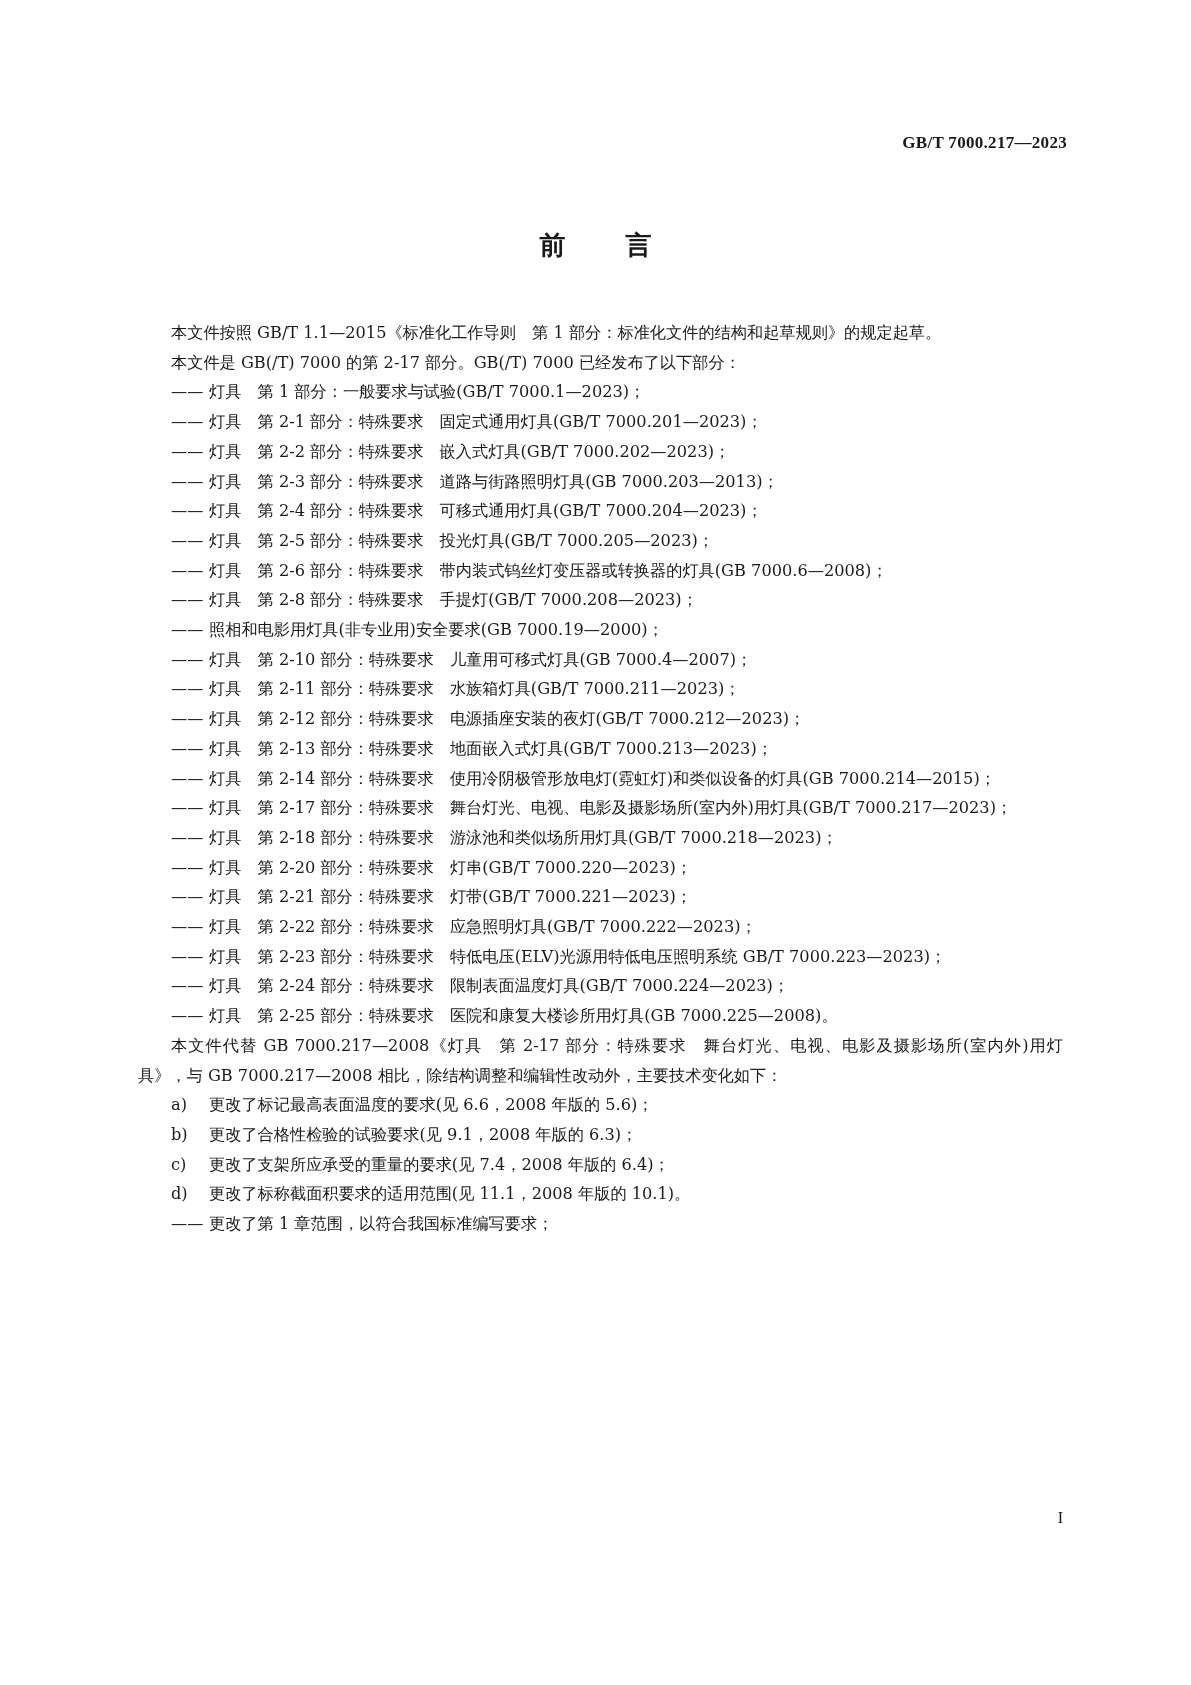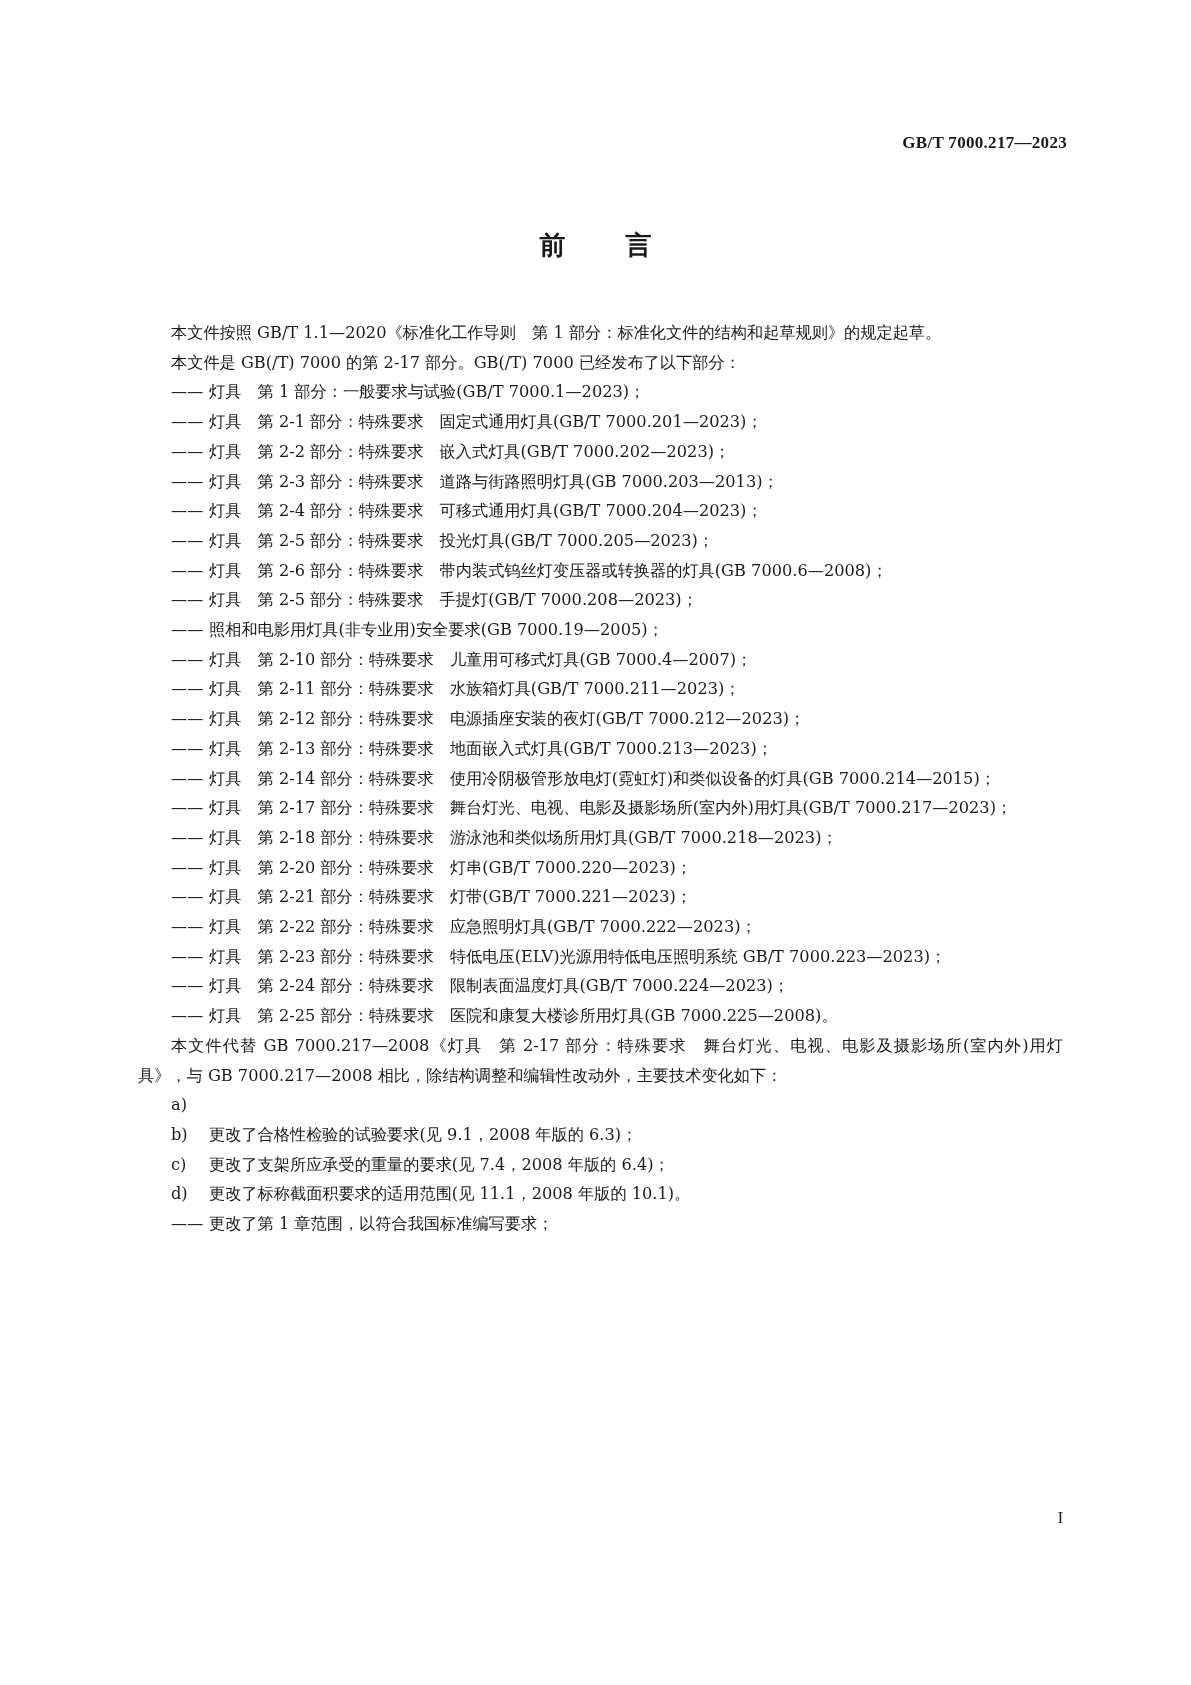--- a/index.html
+++ b/index.html
@@ -24,21 +24,21 @@
 <body>
 
 <div class="std-number">
   <span>GB/T</span>
   <span class="num">7000.217—2023</span>
 </div>
 
 <div class="title">前言</div>
 
 <div class="content">
-  <p class="para">本文件按照 GB/T 1.1—2020《标准化工作导则　第 1 部分：标准化文件的结构和起草规则》的规定起草。</p>
+  <p class="para">本文件按照 GB/T 1.1—2015《标准化工作导则　第 1 部分：标准化文件的结构和起草规则》的规定起草。</p>
   <p class="para">本文件是 GB(/T) 7000 的第 2-17 部分。GB(/T) 7000 已经发布了以下部分：</p>
 
   <div>
     <p class="dash-item">
         <span class="dash">——</span>
         <span class="txt">灯具　第 1 部分：一般要求与试验(GB/T 7000.1—2023)；</span>
       </p>
     <p class="dash-item">
         <span class="dash">——</span>
         <span class="txt">灯具　第 2-1 部分：特殊要求　固定式通用灯具(GB/T 7000.201—2023)；</span>
@@ -58,25 +58,25 @@
     <p class="dash-item">
         <span class="dash">——</span>
         <span class="txt">灯具　第 2-5 部分：特殊要求　投光灯具(GB/T 7000.205—2023)；</span>
       </p>
     <p class="dash-item">
         <span class="dash">——</span>
         <span class="txt">灯具　第 2-6 部分：特殊要求　带内装式钨丝灯变压器或转换器的灯具(GB 7000.6—2008)；</span>
       </p>
     <p class="dash-item">
         <span class="dash">——</span>
-        <span class="txt">灯具　第 2-5 部分：特殊要求　手提灯(GB/T 7000.208—2023)；</span>
+        <span class="txt">灯具　第 2-8 部分：特殊要求　手提灯(GB/T 7000.208—2023)；</span>
       </p>
     <p class="dash-item">
         <span class="dash">——</span>
-        <span class="txt">照相和电影用灯具(非专业用)安全要求(GB 7000.19—2005)；</span>
+        <span class="txt">照相和电影用灯具(非专业用)安全要求(GB 7000.19—2000)；</span>
       </p>
     <p class="dash-item">
         <span class="dash">——</span>
         <span class="txt">灯具　第 2-10 部分：特殊要求　儿童用可移式灯具(GB 7000.4—2007)；</span>
       </p>
     <p class="dash-item">
         <span class="dash">——</span>
         <span class="txt">灯具　第 2-11 部分：特殊要求　水族箱灯具(GB/T 7000.211—2023)；</span>
       </p>
     <p class="dash-item">
@@ -123,20 +123,21 @@
         <span class="dash">——</span>
         <span class="txt">灯具　第 2-25 部分：特殊要求　医院和康复大楼诊所用灯具(GB 7000.225—2008)。</span>
       </p>
   </div>
 
   <p class="para">本文件代替 GB 7000.217—2008《灯具　第 2-17 部分：特殊要求　舞台灯光、电视、电影及摄影场所(室内外)用灯具》，与 GB 7000.217—2008 相比，除结构调整和编辑性改动外，主要技术变化如下：</p>
 
   <div>
     <p class="list-item">
       <span class="marker">a)</span>
+        <span>更改了标记最高表面温度的要求(见 6.6，2008 年版的 5.6)；</span>
     </p>
     <p class="list-item">
       <span class="marker">b)</span>
         <span>更改了合格性检验的试验要求(见 9.1，2008 年版的 6.3)；</span>
     </p>
     <p class="list-item">
       <span class="marker">c)</span>
         <span>更改了支架所应承受的重量的要求(见 7.4，2008 年版的 6.4)；</span>
     </p>
     <p class="list-item">

